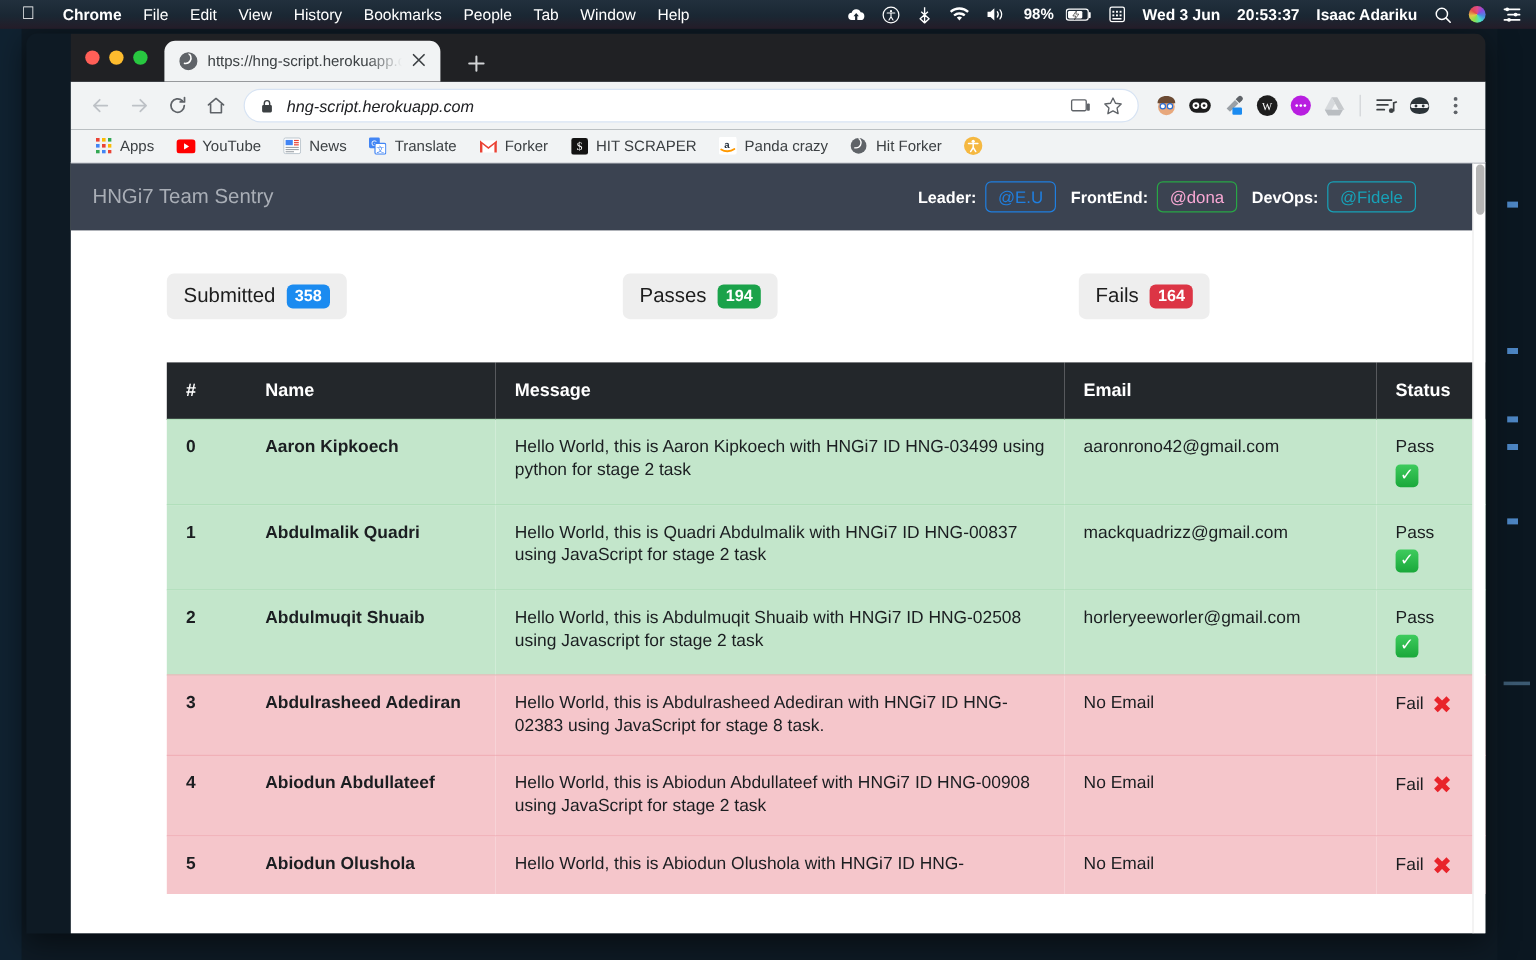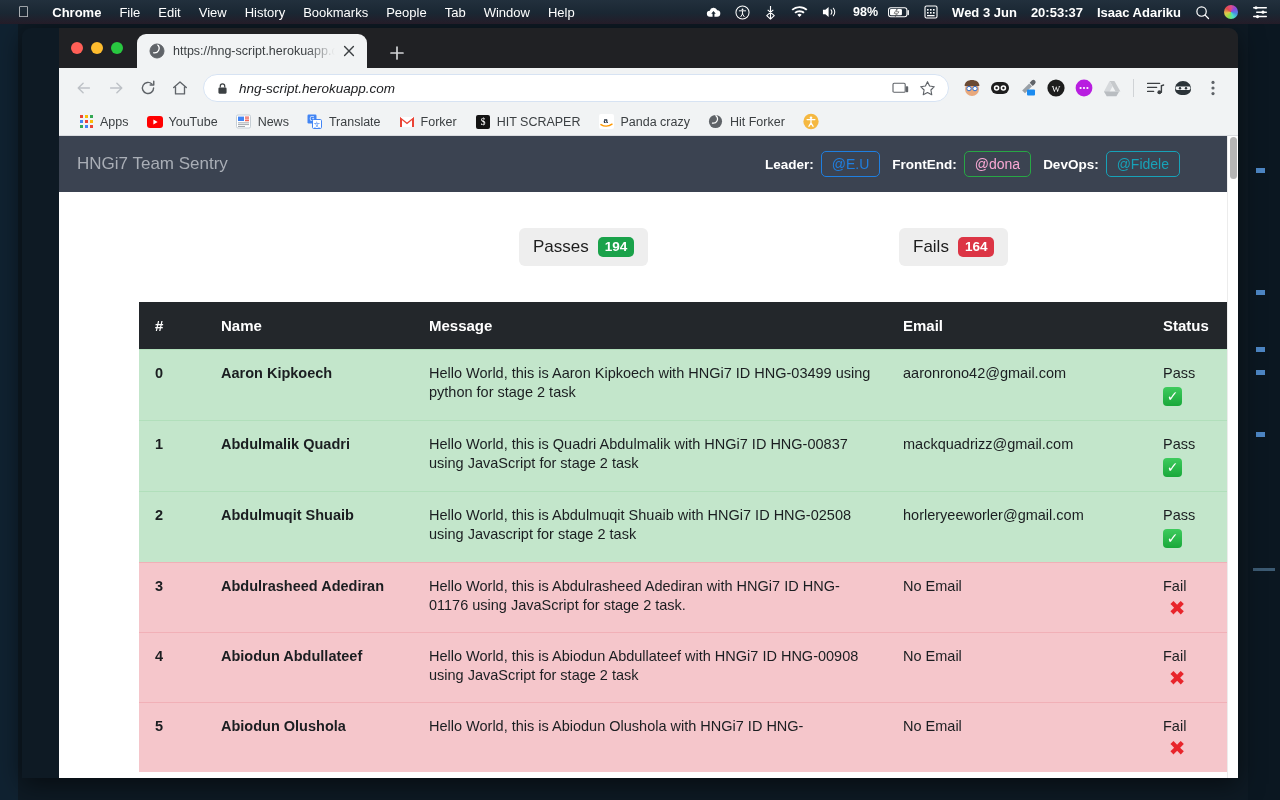--- a/index.html
+++ b/index.html
@@ -182,21 +182,21 @@
     display: inline-block; width: 19px; height: 19px; margin-top: 4px;
     border-radius: 4px;
     background: linear-gradient(180deg,#3ecb5d 0%, #19a83a 100%);
     color: #ffffff; font-size: 14px; line-height: 19px; text-align: center;
     font-family: "DejaVu Sans", sans-serif;
   }
   .x-mark {
     color: #e8242b; font-size: 20px; font-weight: bold;
     font-family: "DejaVu Sans", sans-serif; line-height: 1; margin-left: 5px;
   }
-  td.status .inline { display: inline-flex; align-items: center; gap: 2px; flex-direction: column; }
+  td.status .inline { display: inline-flex; align-items: center; gap: 2px; }
 </style>
 </head>
 <body>
 
 <div id="editor-bg">
   <div id="editor-gutter"></div>
   <div id="editor-code">
     <div>▶{ 7 items },</div>
     <div>▶{ 7 items },</div>
   </div>
@@ -575,20 +575,24 @@
           <span class="team-badge" style="color:#f9a8d4;border-color:#28a745">@dona</span>
         </span>
         <span class="team-group">
           <span class="team-role">DevOps:</span>
           <span class="team-badge" style="color:#17a2b8;border-color:#17a2b8">@Fidele</span>
         </span>
       </div>
     </div>
 
     <div id="stats">
+      <span class="stat s1">
+        <span>Submitted</span>
+        <span class="count" style="background:#1b8bf0">358</span>
+      </span>
       <span class="stat s2">
         <span>Passes</span>
         <span class="count" style="background:#1aa24a">194</span>
       </span>
       <span class="stat s3">
         <span>Fails</span>
         <span class="count" style="background:#dc3545">164</span>
       </span>
     </div>
 
@@ -630,21 +634,21 @@
             <td>Hello World, this is Abdulmuqit Shuaib with HNGi7 ID HNG-02508 using Javascript for stage 2 task</td>
             <td>horleryeeworler@gmail.com</td>
             <td class="status">
               <span class="st-line">Pass</span>
               <span class="badge-check">✓</span>
             </td>
           </tr>
           <tr class="fail">
             <td class="idx">3</td>
             <td class="name">Abdulrasheed Adediran</td>
-            <td>Hello World, this is Abdulrasheed Adediran with HNGi7 ID HNG-01176 using JavaScript for stage 2 task.</td>
+            <td>Hello World, this is Abdulrasheed Adediran with HNGi7 ID HNG-02383 using JavaScript for stage 8 task.</td>
             <td>No Email</td>
             <td class="status">
               <span class="inline">
                 <span>Fail</span>
                 <span class="x-mark">✖</span>
               </span>
             </td>
           </tr>
           <tr class="fail">
             <td class="idx">4</td>

